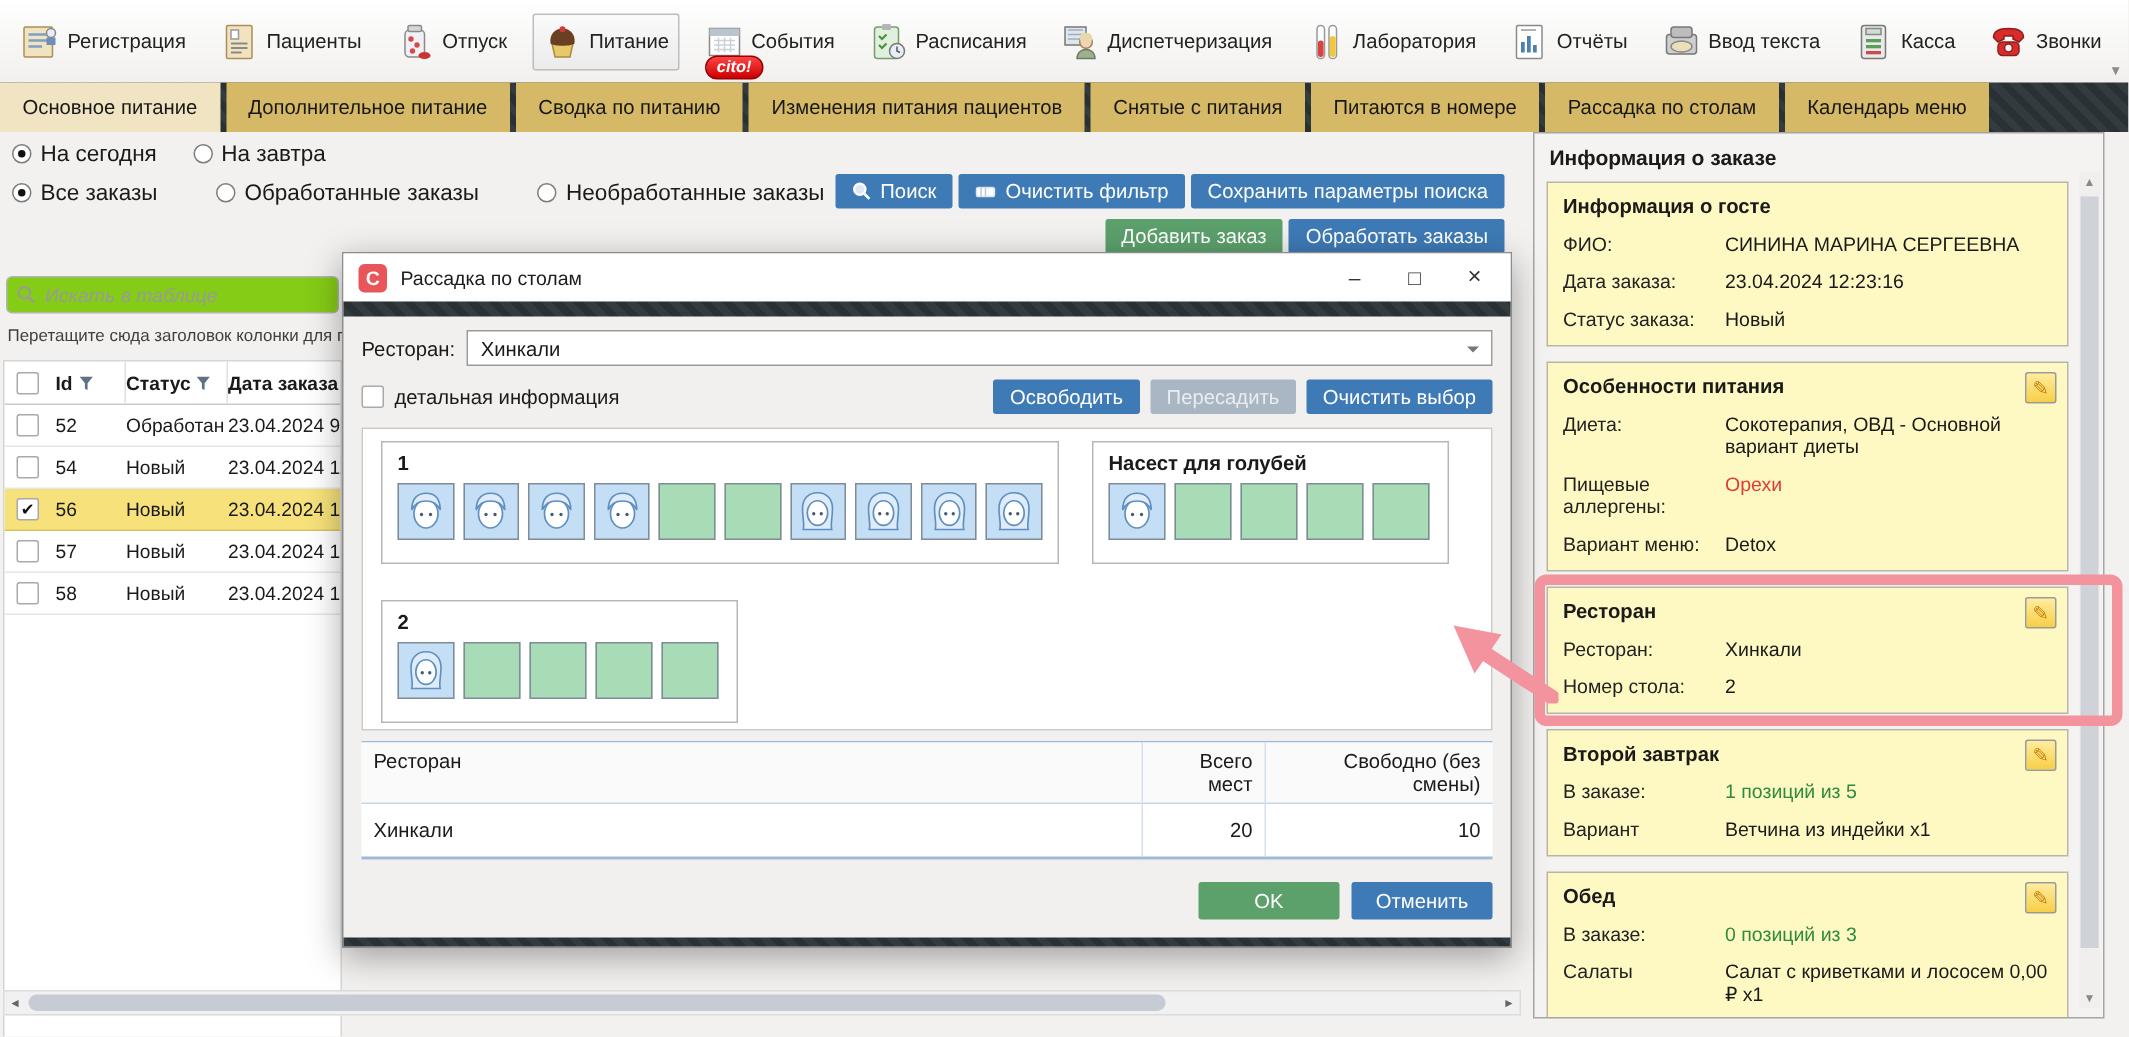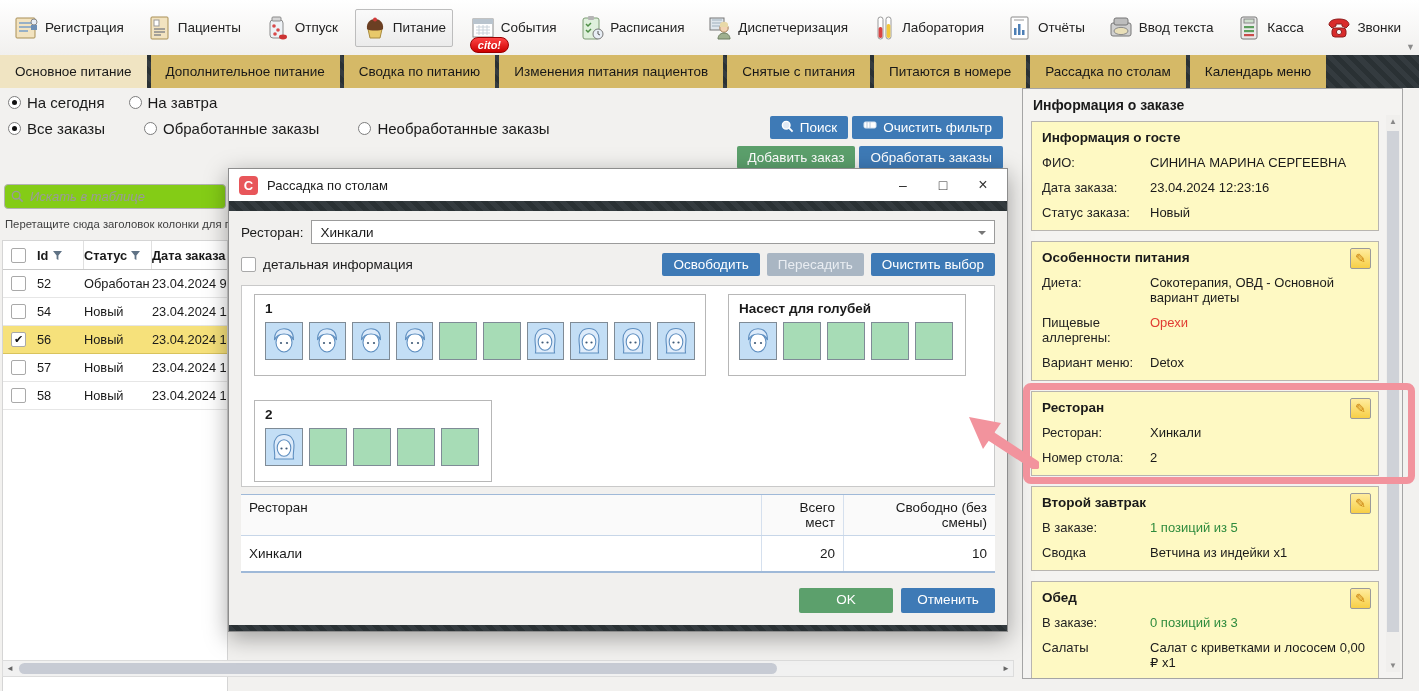--- a/index.html
+++ b/index.html
@@ -30,21 +30,21 @@
 
   
   .left-region { position:absolute; left:0; top:88px; width:1016px; height:603px; }
   .radio-row { position:absolute; left:8px; display:flex; gap:24px; align-items:center; }
   .radio { display:flex; align-items:center; gap:6px; font-size:15px; cursor:default; }
   .rdot { width:13px; height:13px; border-radius:50%; border:1px solid #7d7d7d; background:#fff;
     position:relative; flex:0 0 auto; }
   [data-checked="true"] .rdot::after { content:""; position:absolute; left:3px; top:3px;
     width:5px; height:5px; border-radius:50%; background:#111; }
 
-  .btn { display:inline-flex; gap:6px; justify-content:center;
+  .btn { display:inline-flex; align-items:center; gap:6px; justify-content:center;
     font-size:13.5px; padding:4px 11px; border:none; border-radius:2px; cursor:pointer;
     font-family:inherit; }
   .btn-blue { background:#3e7ab6; color:#fff; }
   .btn-green { background:#5ca06c; color:#fff; }
   .btn-disabled { background:#a9b6c3; color:#e9edf2; }
   .actions-row1 { position:absolute; top:28px; right:13px; display:flex; gap:4px; }
   .actions-row2 { position:absolute; top:58px; right:13px; display:flex; gap:4px; }
 
   .search-box { position:absolute; left:4px; top:96px; width:222px; height:25px;
     background:#84cc16; border:1px solid #b3b3b3; border-radius:4px; display:flex;
@@ -331,20 +331,23 @@
           </svg>
           <span>Поиск</span>
         </button>
       <button class="btn btn-blue">
           <svg width="14" height="10" viewBox="0 0 14 10">
             <rect x="1" y="2" width="12" height="6" rx="1.4" fill="#fff" stroke="#d8e4f0"></rect>
             <path d="M4 2v6M7 2v6" stroke="#b9c9dc"></path>
           </svg>
           <span>Очистить фильтр</span>
         </button>
+      <button class="btn btn-blue">
+          <span>Сохранить параметры поиска</span>
+        </button>
     </div>
     <div class="actions-row2">
       <button class="btn btn-green">
           <span>Добавить заказ</span>
         </button>
       <button class="btn btn-blue">
           <span>Обработать заказы</span>
         </button>
     </div>
 
@@ -476,21 +479,21 @@
       </div>
 
       <div class="section">
         <div class="section-title">Второй завтрак</div>
         <button class="pencil">✎</button>
         <div class="field">
             <div class="flabel">В заказе:</div>
             <div class="fvalue" data-color="green">1 позиций из 5</div>
           </div>
         <div class="field">
-            <div class="flabel">Сводка</div>
+            <div class="flabel">Вариант</div>
             <div class="fvalue" data-color="default">Ветчина из индейки x1</div>
           </div>
       </div>
 
       <div class="section">
         <div class="section-title">Обед</div>
         <button class="pencil">✎</button>
         <div class="field">
             <div class="flabel">В заказе:</div>
             <div class="fvalue" data-color="green">0 позиций из 3</div>

